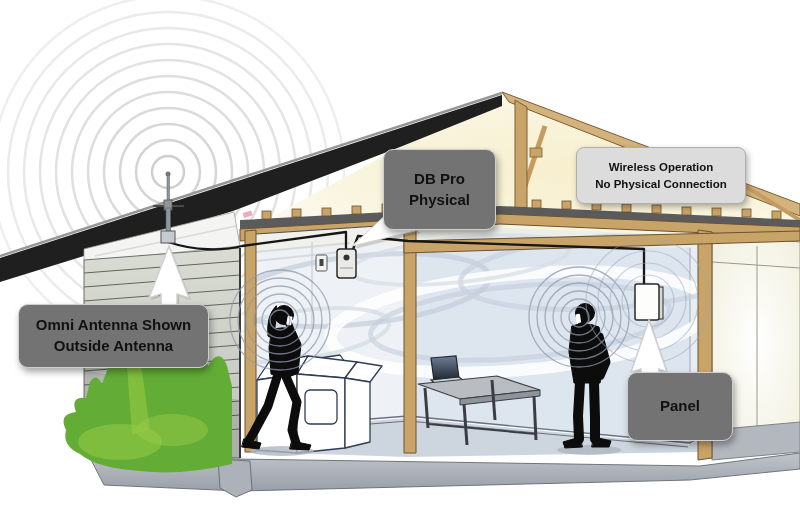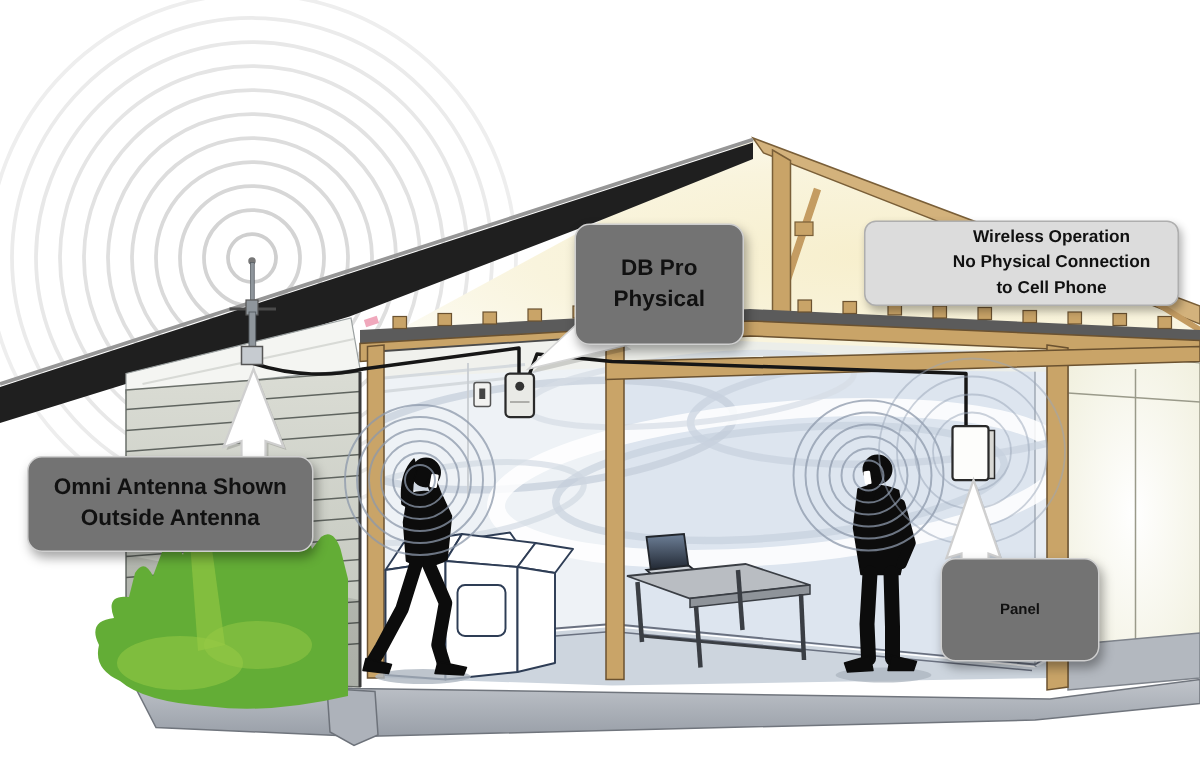--- a/index.html
+++ b/index.html
@@ -5,24 +5,24 @@
   html,body{margin:0;padding:0;background:#fff;}
   .stage{position:relative;width:800px;height:518px;background:#ffffff;overflow:hidden;
          font-family:"Liberation Sans",sans-serif;}
   .stage svg{position:absolute;left:0;top:0;}
   .callout{position:absolute;z-index:6;background:#737373;border:1px solid #cfcfcf;border-radius:10px;
            box-shadow:2px 4px 7px rgba(0,0,0,.35);color:#111;font-weight:bold;text-align:center;
            display:flex;flex-direction:column;justify-content:center;line-height:1.38;}
   .callout span{display:block;}
   .co-amplifier{left:383px;top:149px;width:111px;height:79px;font-size:15px;}
   .co-outside{left:18px;top:304px;width:189px;height:62px;font-size:15px;}
-  .co-panel{left:627px;top:372px;width:104px;height:67px;font-size:10px;}
+  .co-panel{left:627px;top:372px;width:104px;height:67px;font-size:15px;}
   .co-note{left:576px;top:147px;width:168px;height:55px;font-size:11.5px;line-height:1.45;
            background:#dcdcdc;border:1px solid #aeaeae;border-radius:8px;
-           box-shadow:2px 3px 6px rgba(0,0,0,.3);padding-left:40px;}
+           box-shadow:2px 3px 6px rgba(0,0,0,.3);}
 </style>
 </head>
 <body>
 
 <div class="stage">
 <svg width="800" height="518" viewBox="0 0 800 518">
   <defs>
     <linearGradient id="sidingGrad" x1="0" y1="0" x2="0" y2="1">
       <stop offset="0" stop-color="#dadcd4"></stop>
           <stop offset="1" stop-color="#bfc3ba"></stop>
@@ -297,21 +297,20 @@
 </svg>
 
 <div class="callout co-amplifier">
   <span>DB Pro</span>
   <span>Physical</span>
 </div>
 
 <div class="callout co-note">
   <span>Wireless Operation</span>
   <span>No Physical Connection</span>
-  <span>to Cell Phone</span>
 </div>
 
 <div class="callout co-outside">
   <span>Omni Antenna Shown</span>
   <span>Outside Antenna</span>
 </div>
 
 <div class="callout co-panel">
   <span>Panel</span>
 </div>

